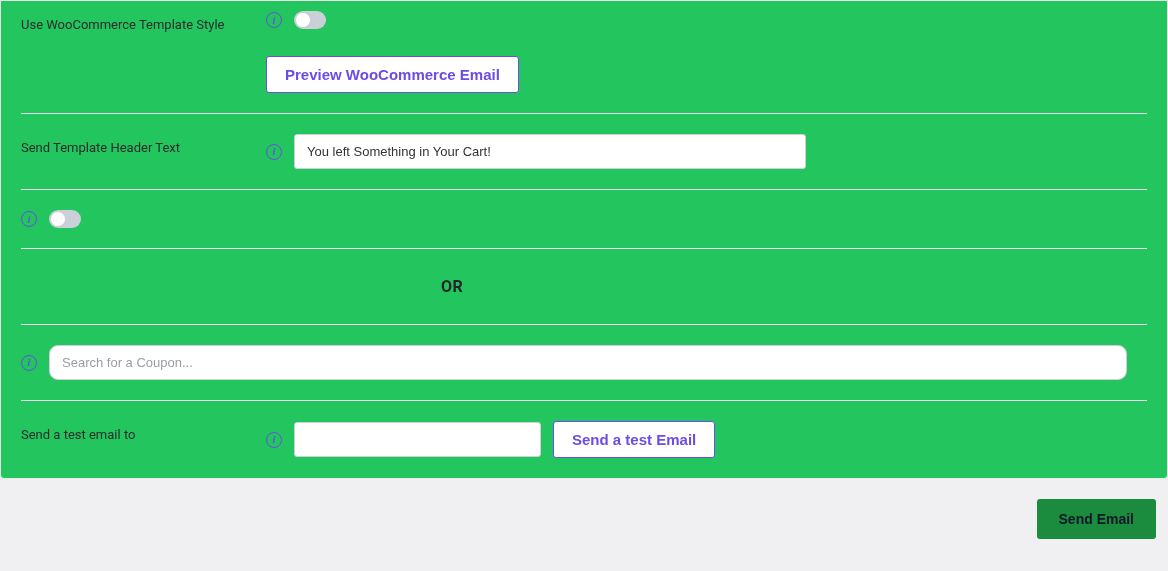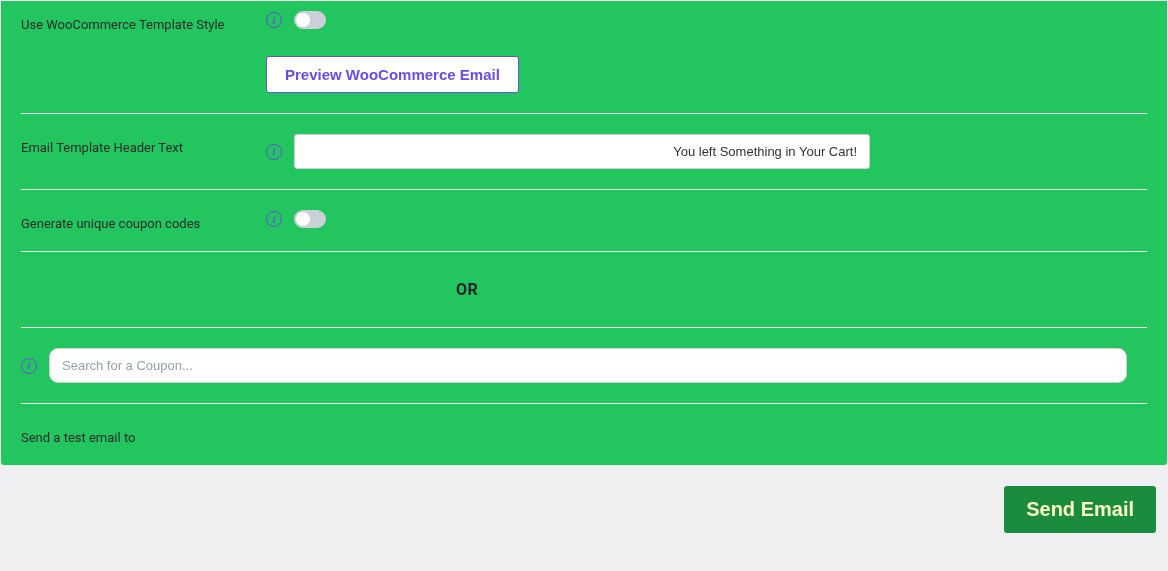--- a/index.html
+++ b/index.html
@@ -116,42 +116,40 @@
       color: #333;
       background: #fff;
       outline: none;
     }
 
     .text-input::placeholder {
       color: #999ea5;
     }
 
     .input-header {
-      width: 576px;
-      text-align: right;
+      width: 512px;
     }
 
     .input-coupon {
       flex: 1;
       min-width: 400px;
       border-radius: 9px;
     }
 
     .input-test {
       width: 247px;
     }
 
     .or-divider {
       text-align: center;
       font-size: 16px;
       font-weight: 700;
       color: #262626;
       padding: 28px 0;
       letter-spacing: 0.5px;
-      margin-left: 15px;
     }
 
     .or-wrapper {
       border-bottom: 1px solid #ededed;
       padding-left: 420px;
     }
 
     .footer-actions {
       display: flex;
       justify-content: flex-end;
@@ -159,22 +157,22 @@
     }
 
     .btn-primary {
       background: #1e8e3e;
       background: #1b8a3d;
       background: #1a8841;
       background: #188a3d;
       background: #1e8f3e;
       background: #1b8b3d;
       border: none;
-      color: #fef9c3;
-      font-size: 20px;
+      color: #0f172a;
+      font-size: 14px;
       font-weight: 600;
       padding: 12px 22px;
       border-radius: 3px;
       cursor: pointer;
     }
 
     .preview-row {
       padding-top: 14px;
       padding-bottom: 20px;
     }
@@ -199,47 +197,51 @@
   </div>
 
   <div class="form-row preview-row">
     <div class="form-label-col"></div>
     <div class="form-content-col">
       <button class="btn-outline">Preview WooCommerce Email</button>
     </div>
   </div>
 
   <div class="form-row">
-    <div class="form-label-col">Email Template Header Text</div>
+    <div class="form-label-col">Send Template Header Text</div>
     <div class="form-content-col">
       <span class="info-icon"></span>
       <input type="text" class="text-input input-header" value="You left Something in Your Cart!" style="">
     </div>
   </div>
 
   <div class="form-row">
-    <div class="form-label-col">Generate unique coupon codes</div>
     <div class="form-content-col">
       <span class="info-icon"></span>
       <span class="toggle"></span>
     </div>
   </div>
 
   <div class="or-wrapper">
     <div class="or-divider" style="padding-left:0; text-align:left; display:inline-block;">OR</div>
   </div>
 
   <div class="form-row">
     <div class="form-content-col">
       <span class="info-icon"></span>
       <input type="text" class="text-input input-coupon" placeholder="Search for a Coupon..." style="">
     </div>
   </div>
 
   <div class="form-row no-border">
     <div class="form-label-col">Send a test email to</div>
+    <div class="form-content-col">
+      <span class="info-icon"></span>
+      <input type="text" class="text-input input-test" value="" style="">
+      <button class="btn-outline">Send a test Email</button>
+    </div>
   </div>
 
 </div>
 
 <div class="footer-actions">
   <button class="btn-primary">Send Email</button>
 </div>
 
 </body></html>

